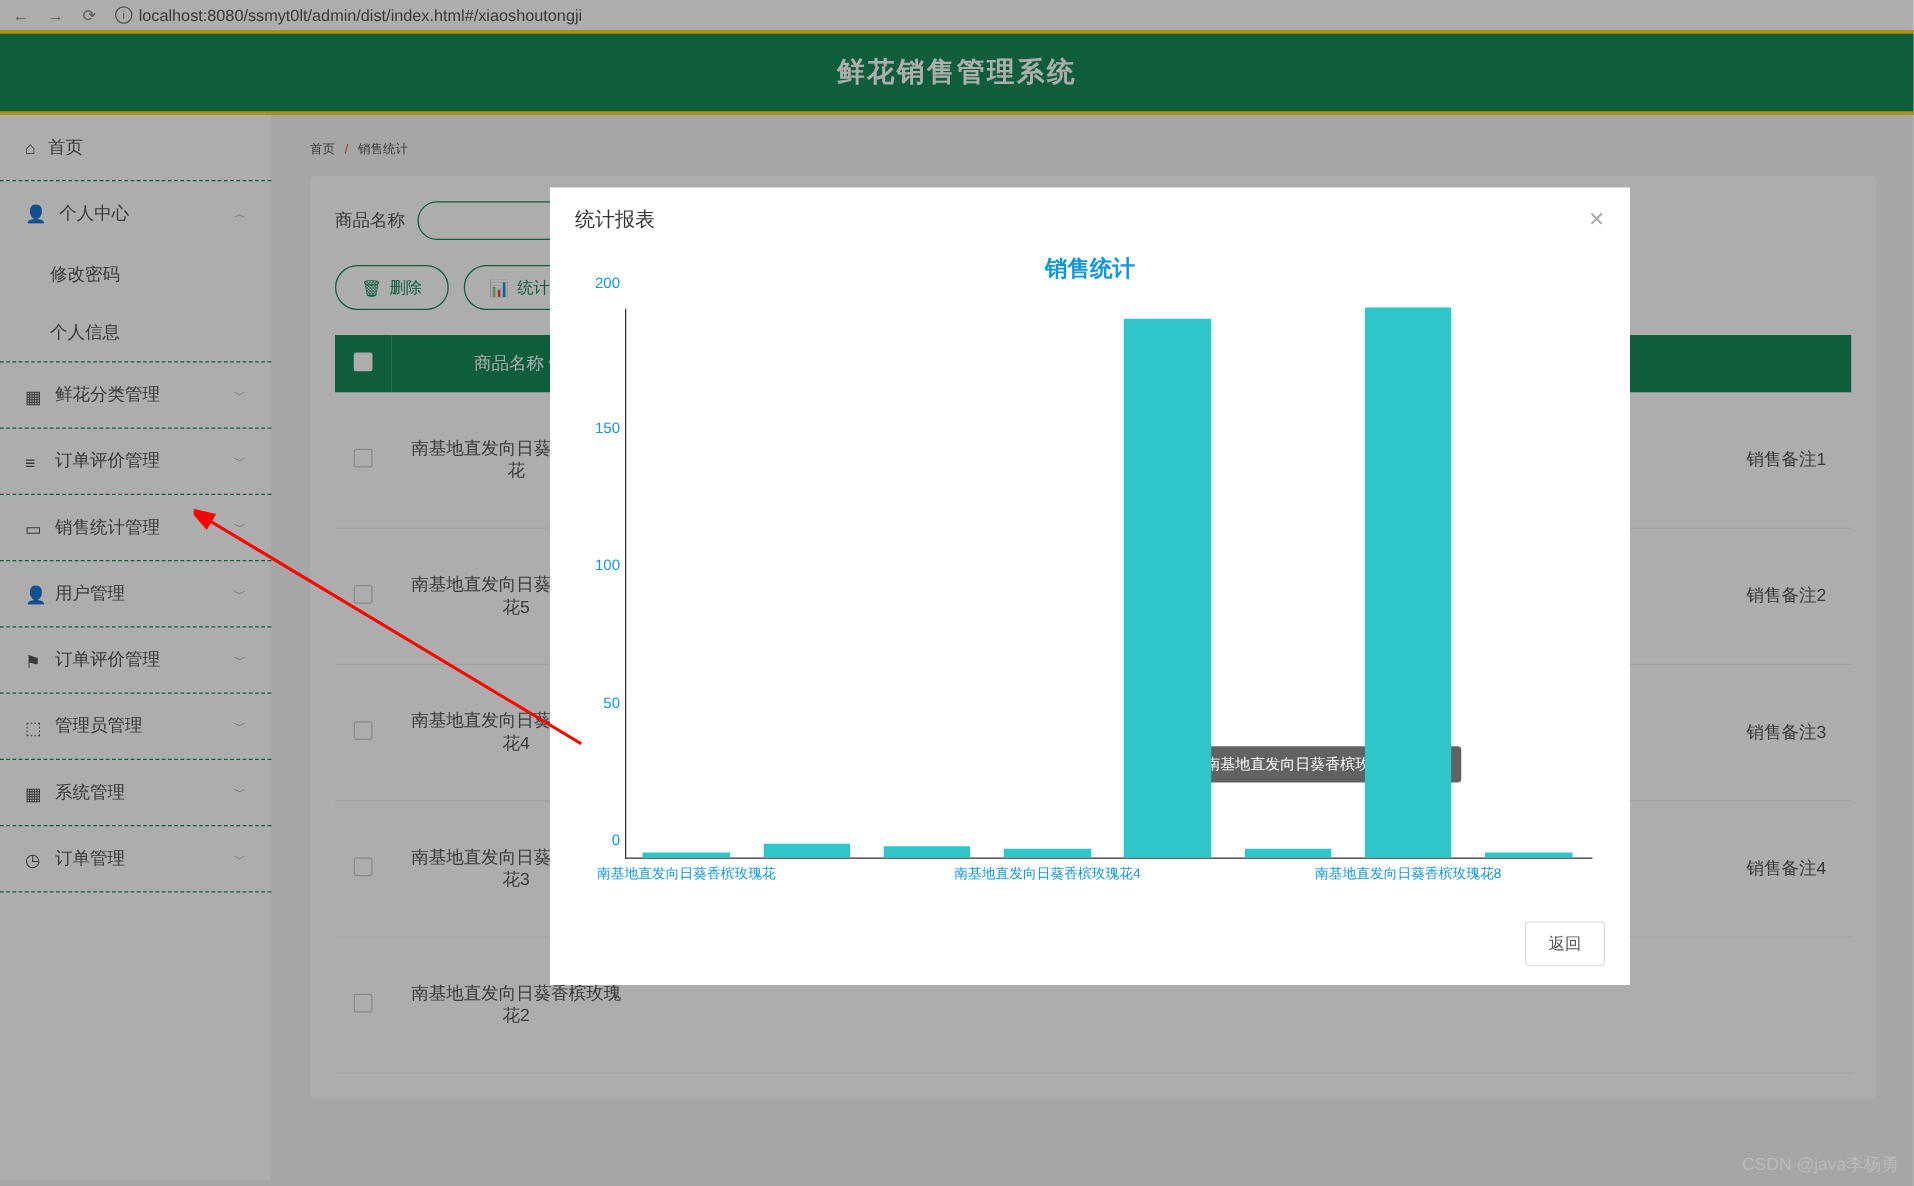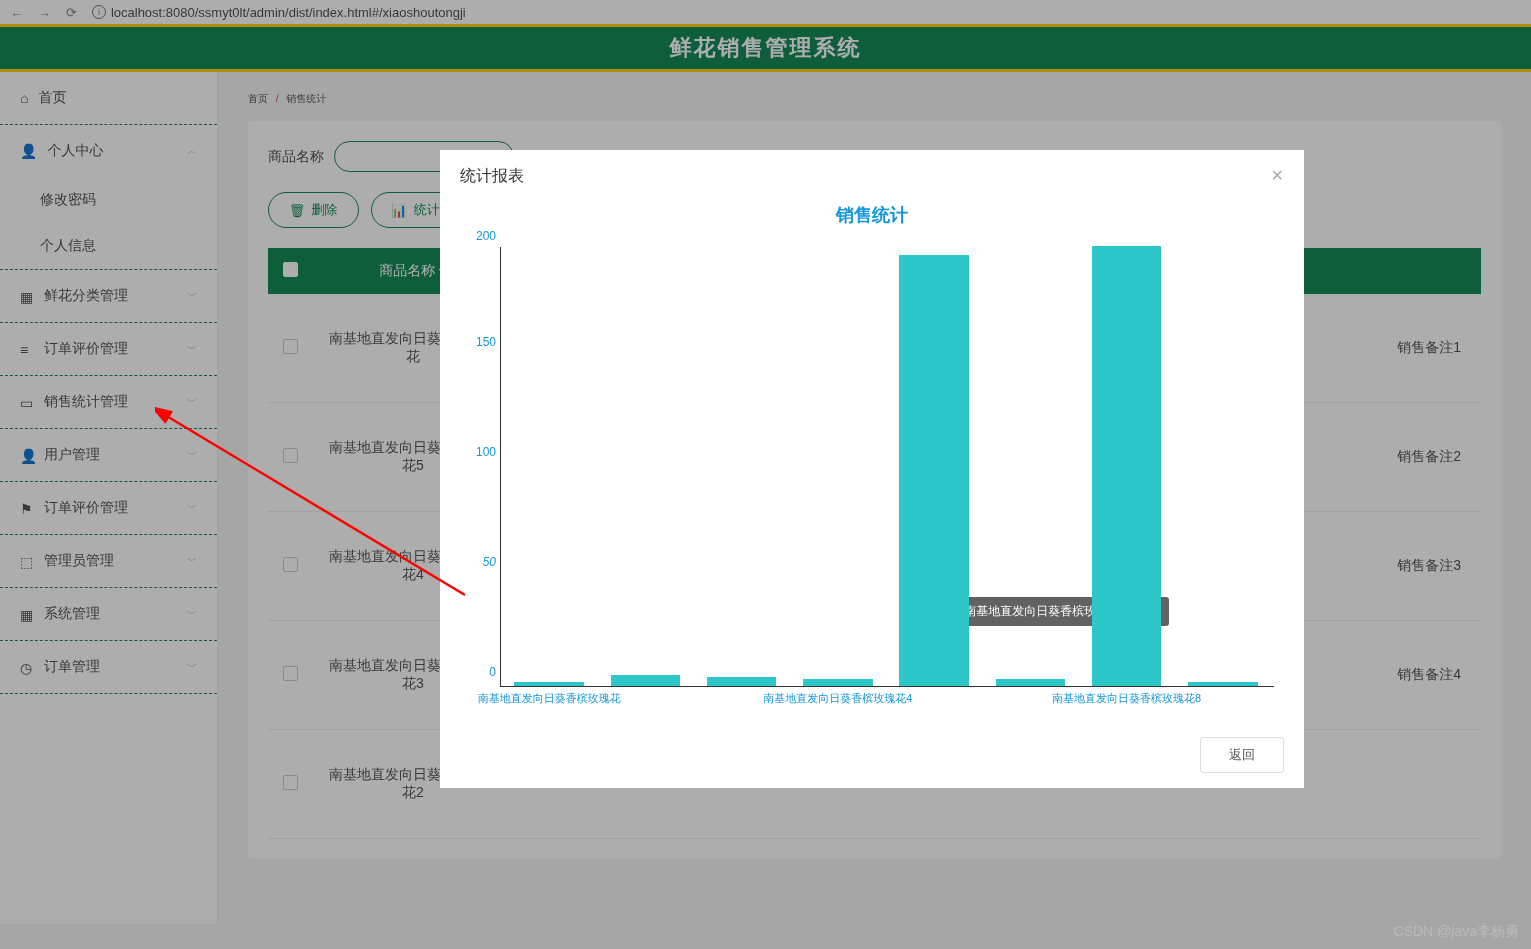--- a/index.html
+++ b/index.html
@@ -42,21 +42,21 @@
       display: inline-flex;
       align-items: center;
       justify-content: center;
       font-size: 9px;
       color: #777;
     }
     .header-banner {
       background: #178b57;
       color: #fff;
       text-align: center;
-      padding: 6px 0;
+      padding: 16px 0;
       font-size: 22px;
       font-weight: bold;
       border-top: 3px solid #f9d71c;
       border-bottom: 3px solid #f9d71c;
       letter-spacing: 2px;
     }
     .main-layout {
       display: flex;
       height: calc(100% - 24px - 73px);
     }
@@ -268,21 +268,21 @@
       white-space: nowrap;
     }
     .modal-footer {
       display: flex;
       justify-content: flex-end;
       padding: 10px 20px 0 20px;
     }
     .return-btn {
       border: 1px solid #ddd;
       background: #fff;
-      padding: 8px 28px;
+      padding: 8px 18px;
       font-size: 13px;
       border-radius: 3px;
       cursor: pointer;
       color: #555;
     }
     .arrow-annotation {
       position: absolute;
       z-index: 200;
       pointer-events: none;
     }
@@ -462,24 +462,24 @@
 <div class="modal">
   <div class="modal-header">
     <span>统计报表</span>
     <span class="modal-close">✕</span>
   </div>
   <div class="chart-title">销售统计</div>
   <div class="chart-area">
     <div class="plot" id="plot">
       <div class="tooltip" id="tooltip" style="left: 453.125px; bottom: 60px;">南基地直发向日葵香槟玫瑰花6：196</div>
     <div class="y-tick" style="bottom: 0px;">0</div>
-        <div class="y-tick" style="bottom: 110px; font-style: italic;">50</div>
+        <div class="y-tick" style="bottom: 110px;">50</div>
         <div class="y-tick" style="bottom: 220px; margin-top: 44px;">100</div>
         <div class="y-tick" style="bottom: 330px;">150</div>
-        <div class="y-tick" style="bottom: 436px;">200</div>
+        <div class="y-tick" style="bottom: 446px;">200</div>
         <div class="bar" style="width: 69.3px; left: 13.475px; height: 4.4px;"></div>
         <div class="bar" style="width: 69.3px; left: 109.725px; height: 11px;"></div>
         <div class="bar" style="width: 69.3px; left: 205.975px; height: 8.8px;"></div>
         <div class="bar" style="width: 69.3px; left: 302.225px; height: 6.6px;"></div>
         <div class="bar" style="width: 69.3px; left: 398.475px; height: 431.2px;"></div>
         <div class="bar" style="width: 69.3px; left: 494.725px; height: 6.6px;"></div>
         <div class="bar" style="width: 69.3px; left: 590.975px; height: 440px;"></div>
         <div class="bar" style="width: 69.3px; left: 687.225px; height: 4.4px;"></div>
         <div class="x-tick" style="left: 48.125px;">南基地直发向日葵香槟玫瑰花</div>
         <div class="x-tick" style="left: 336.875px;">南基地直发向日葵香槟玫瑰花4</div>

